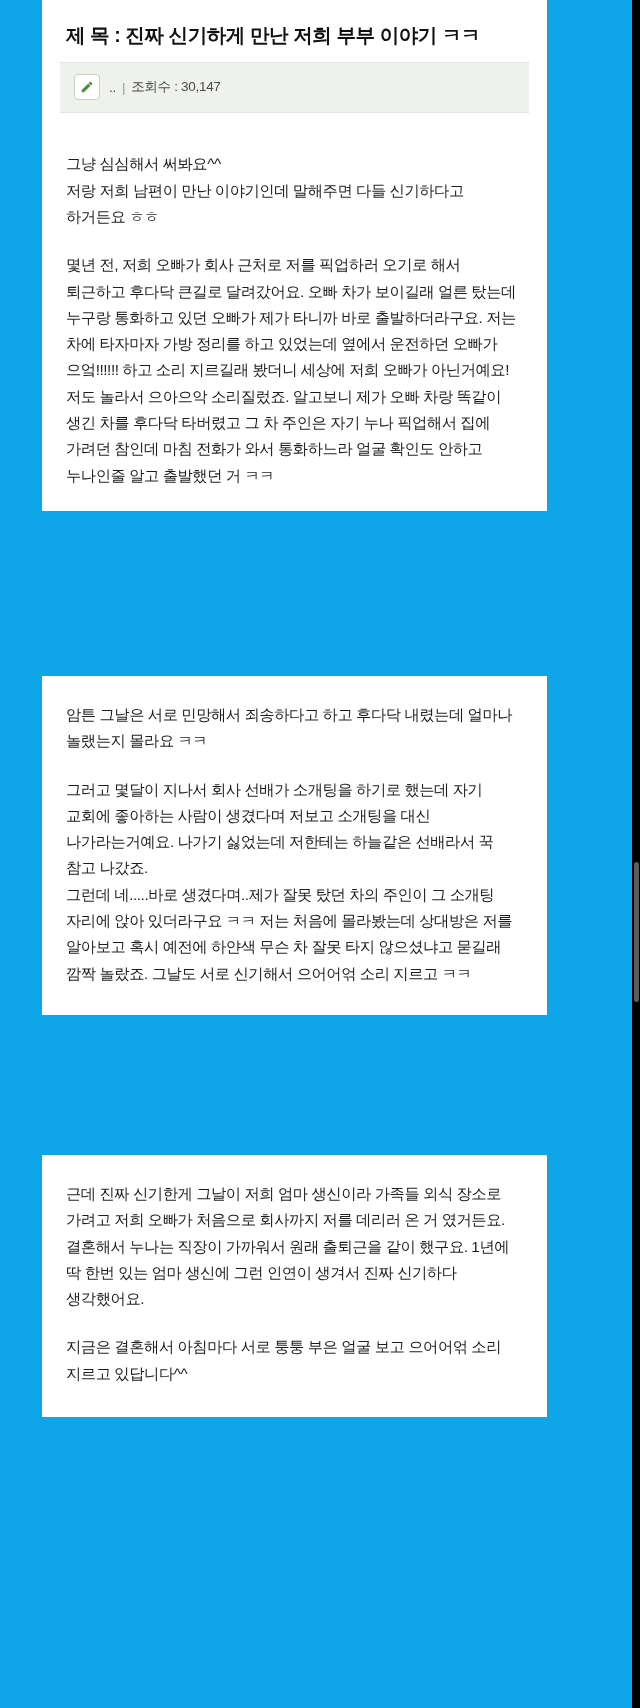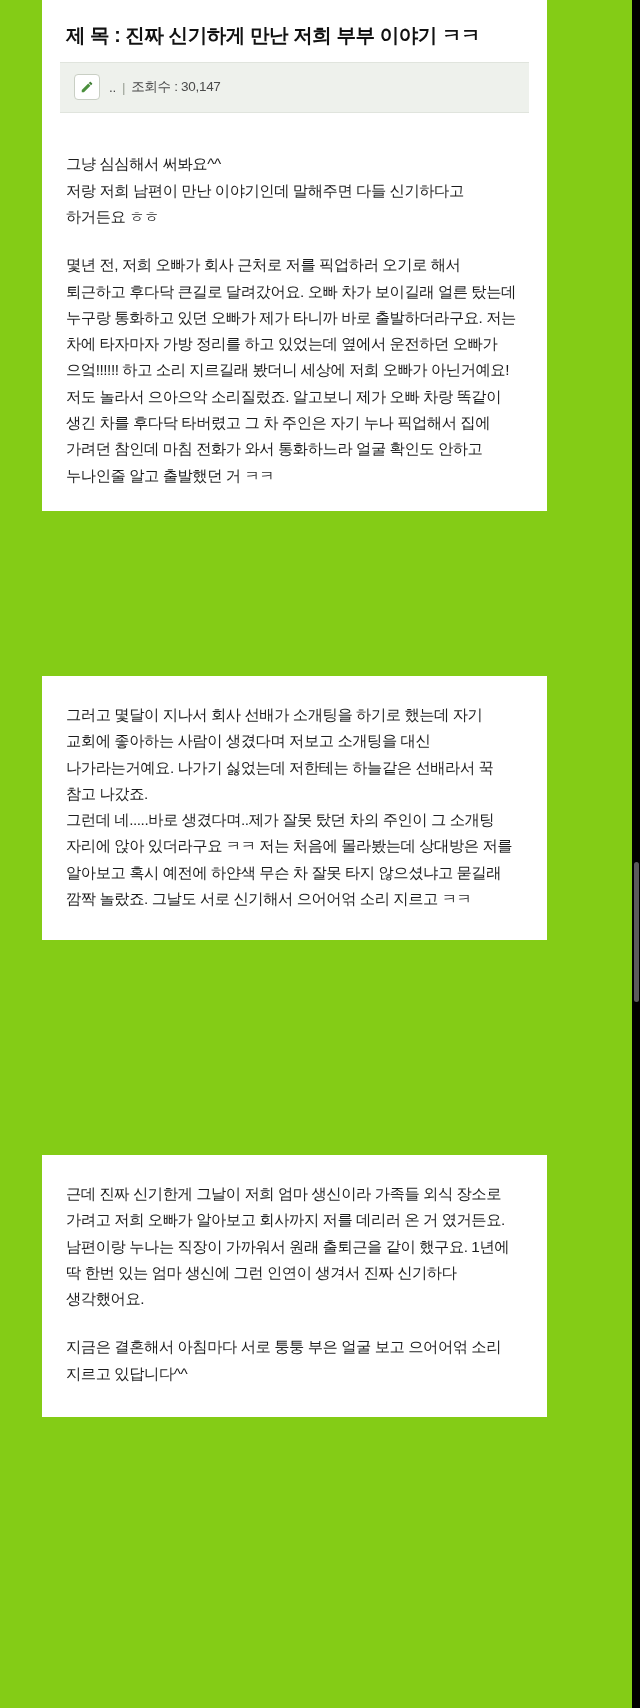--- a/index.html
+++ b/index.html
@@ -10,21 +10,21 @@
   body {
     width: 640px;
     height: 1708px;
     font-family: "Liberation Sans", sans-serif;
     -webkit-font-smoothing: antialiased;
   }
   .page {
     position: relative;
     width: 640px;
     height: 1708px;
-    background: #84cc16;
+    background: #0ea5e9;
     overflow: hidden;
   }
   
   .scroll-track {
     position: absolute;
     right: 0;
     top: 0;
     width: 8px;
     height: 1708px;
     background: #000;
@@ -130,28 +130,29 @@
 
     <div class="body-text">
       <div class="para" style="white-space: pre-line;">그냥 심심해서 써봐요^^
 저랑 저희 남편이 만난 이야기인데 말해주면 다들 신기하다고 하거든요 ㅎㅎ</div>
       <div class="para" style="white-space: pre-line;">몇년 전, 저희 오빠가 회사 근처로 저를 픽업하러 오기로 해서 퇴근하고 후다닥 큰길로 달려갔어요. 오빠 차가 보이길래 얼른 탔는데 누구랑 통화하고 있던 오빠가 제가 타니까 바로 출발하더라구요. 저는 차에 타자마자 가방 정리를 하고 있었는데 옆에서 운전하던 오빠가 으엌!!!!!! 하고 소리 지르길래 봤더니 세상에 저희 오빠가 아닌거예요! 저도 놀라서 으아으악 소리질렀죠. 알고보니 제가 오빠 차랑 똑같이 생긴 차를 후다닥 타버렸고 그 차 주인은 자기 누나 픽업해서 집에 가려던 참인데 마침 전화가 와서 통화하느라 얼굴 확인도 안하고 누나인줄 알고 출발했던 거 ㅋㅋ</div>
     </div>
   </div>
 
   <div class="card" id="card-2">
     <div class="body-text">
+      <div class="para" style="white-space: pre-line;">암튼 그날은 서로 민망해서 죄송하다고 하고 후다닥 내렸는데 얼마나 놀랬는지 몰라요 ㅋㅋ</div>
       <div class="para" style="white-space: pre-line;">그러고 몇달이 지나서 회사 선배가 소개팅을 하기로 했는데 자기 교회에 좋아하는 사람이 생겼다며 저보고 소개팅을 대신 나가라는거예요. 나가기 싫었는데 저한테는 하늘같은 선배라서 꾹 참고 나갔죠.
 그런데 네.....바로 생겼다며..제가 잘못 탔던 차의 주인이 그 소개팅 자리에 앉아 있더라구요 ㅋㅋ 저는 처음에 몰라봤는데 상대방은 저를 알아보고 혹시 예전에 하얀색 무슨 차 잘못 타지 않으셨냐고 묻길래 깜짝 놀랐죠. 그날도 서로 신기해서 으어어얶 소리 지르고 ㅋㅋ</div>
     </div>
   </div>
 
   <div class="card" id="card-3">
     <div class="body-text">
-      <div class="para" style="white-space: pre-line;">근데 진짜 신기한게 그날이 저희 엄마 생신이라 가족들 외식 장소로 가려고 저희 오빠가 알아보고 회사까지 저를 데리러 온 거 였거든요. 남편이랑 누나는 직장이 가까워서 원래 출퇴근을 같이 했구요. 1년에 딱 한번 있는 엄마 생신에 그런 인연이 생겨서 진짜 신기하다 생각했어요.</div>
+      <div class="para" style="white-space: pre-line;">근데 진짜 신기한게 그날이 저희 엄마 생신이라 가족들 외식 장소로 가려고 저희 오빠가 처음으로 회사까지 저를 데리러 온 거 였거든요. 결혼해서 누나는 직장이 가까워서 원래 출퇴근을 같이 했구요. 1년에 딱 한번 있는 엄마 생신에 그런 인연이 생겨서 진짜 신기하다 생각했어요.</div>
       <div class="para" style="white-space: pre-line;">지금은 결혼해서 아침마다 서로 퉁퉁 부은 얼굴 보고 으어어얶 소리 지르고 있답니다^^</div>
     </div>
   </div>
 
   <div class="scroll-track">
     <div class="scroll-thumb"></div>
   </div>
 
 </div>
 

